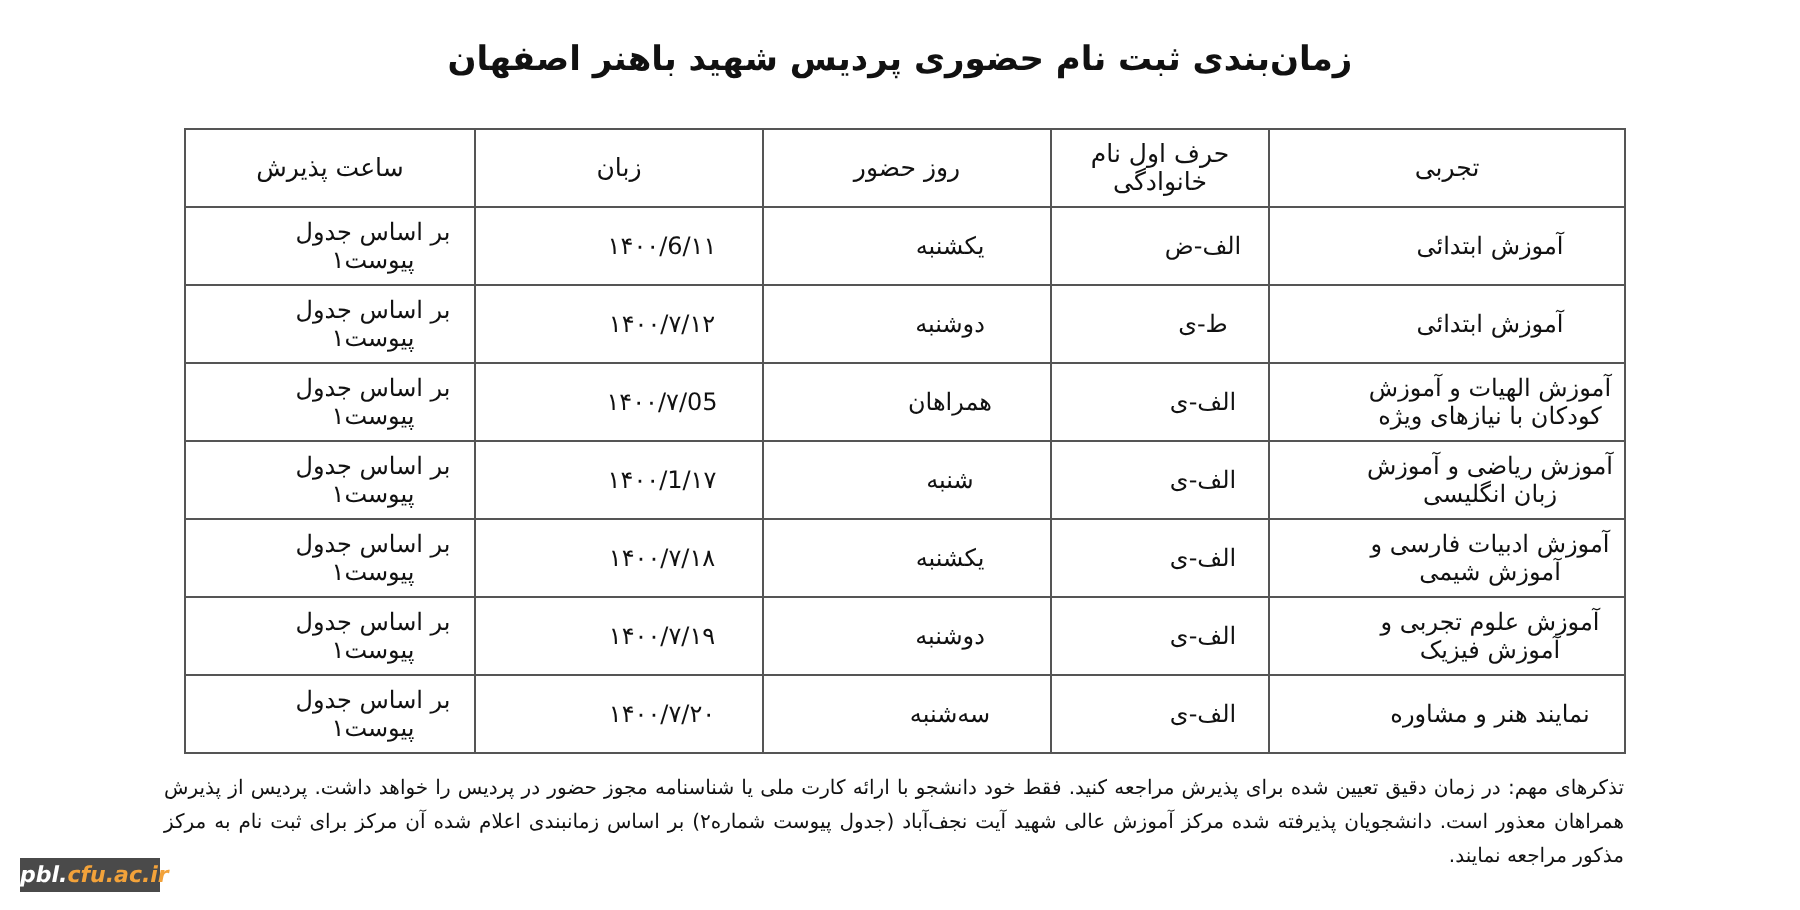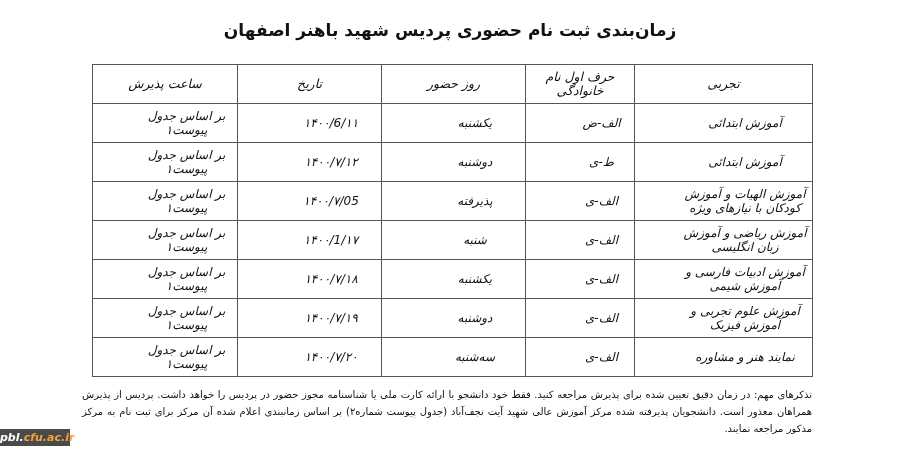--- a/index.html
+++ b/index.html
@@ -11,36 +11,36 @@
     position: absolute; top: 20px; left: 0; width: 900px; text-align: center;
     font-family: "DejaVu Sans", sans-serif; font-weight: bold; font-size: 17px; direction: rtl;
   }
   table.schedule {
     position: absolute; top: 64px; left: 92px; width: 720px;
     border-collapse: collapse; direction: rtl; table-layout: fixed;
     font-family: "DejaVu Sans", sans-serif;
   }
   table.schedule th, table.schedule td {
     border: 1.5px solid #555; text-align: center; vertical-align: middle;
-    font-size: 12px; line-height: 14px; padding: 2px 4px; font-weight: normal; font-style: italic;
+    font-size: 12px; line-height: 14px; padding: 2px 4px; font-weight: normal;
   }
   table.schedule th { height: 34px; font-size: 12.5px; }
   table.schedule td { height: 34px; padding-left: 47px; }
   col.c-major { width: 178px; }
   col.c-letter { width: 109px; }
   col.c-day { width: 144px; }
   col.c-date { width: 144px; }
   col.c-time { width: 145px; }
   .date { direction: ltr; unicode-bidi: embed; letter-spacing: 1px; }
   .notes {
     position: absolute; top: 386px; left: 82px; width: 730px; direction: rtl; text-align: justify;
     font-size: 10px; line-height: 17px;
   }
   .badge {
-    position: absolute; left: 0; top: 429px; width: 70px; height: 17px; background: #4a4a4a;
+    position: absolute; left: 10px; top: 429px; width: 70px; height: 17px; background: #4a4a4a;
     color: #fff; font-style: italic; font-weight: bold; font-size: 11px; line-height: 17px;
     font-family: "DejaVu Sans", sans-serif; text-align: center;
   }
   .badge .accent { color: #f2a23a; }
 </style>
 </head>
 <body>
 
 <div class="title">زمان‌بندی ثبت نام حضوری پردیس شهید باهنر اصفهان</div>
 
@@ -50,21 +50,21 @@
       <col class="c-letter">
       <col class="c-day">
       <col class="c-date">
       <col class="c-time">
   </colgroup>
   <thead>
     <tr>
       <th>تجربی</th>
       <th>حرف اول نام خانوادگی</th>
       <th>روز حضور</th>
-      <th>تاریخ</th>
+      <th>زبان</th>
       <th>ساعت پذیرش</th>
     </tr>
   </thead>
   <tbody>
     <tr>
       <td>آموزش ابتدائی</td>
       <td>الف-ض</td>
       <td>یکشنبه</td>
       <td class="date">۱۴۰۰/6/۱۱</td>
       <td>بر اساس جدول پیوست۱</td>
@@ -72,21 +72,21 @@
     <tr>
       <td>آموزش ابتدائی</td>
       <td>ط-ی</td>
       <td>دوشنبه</td>
       <td class="date">۱۴۰۰/۷/۱۲</td>
       <td>بر اساس جدول پیوست۱</td>
     </tr>
     <tr>
       <td>آموزش الهیات و آموزش کودکان با نیازهای ویژه</td>
       <td>الف-ی</td>
-      <td>پذیرفته</td>
+      <td>همراهان</td>
       <td class="date">۱۴۰۰/۷/05</td>
       <td>بر اساس جدول پیوست۱</td>
     </tr>
     <tr>
       <td>آموزش ریاضی و آموزش زبان انگلیسی</td>
       <td>الف-ی</td>
       <td>شنبه</td>
       <td class="date">۱۴۰۰/1/۱۷</td>
       <td>بر اساس جدول پیوست۱</td>
     </tr>

